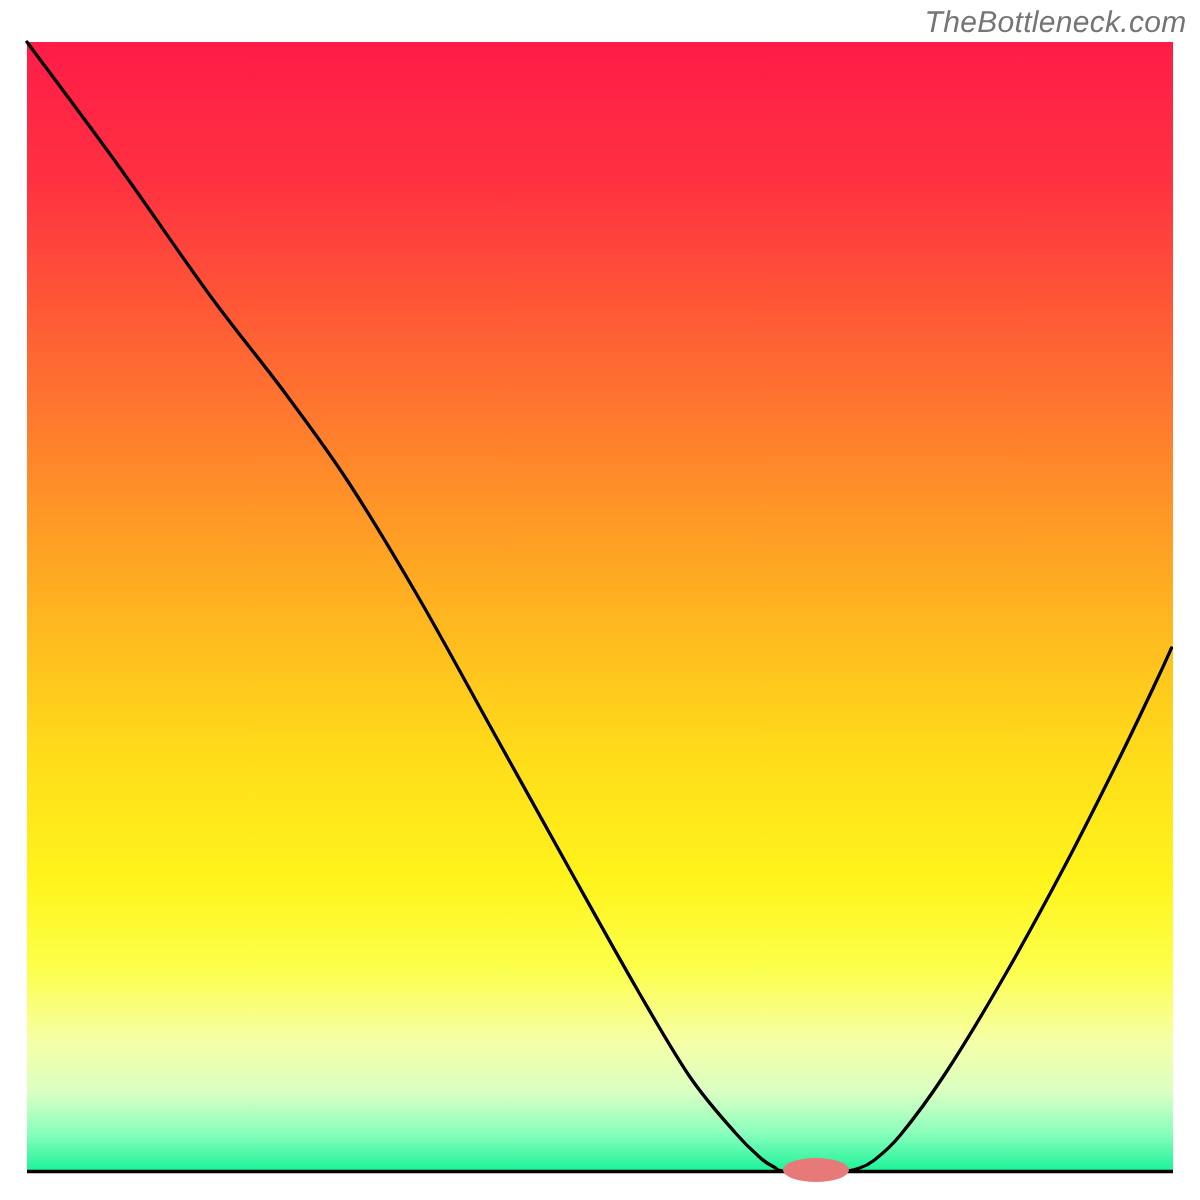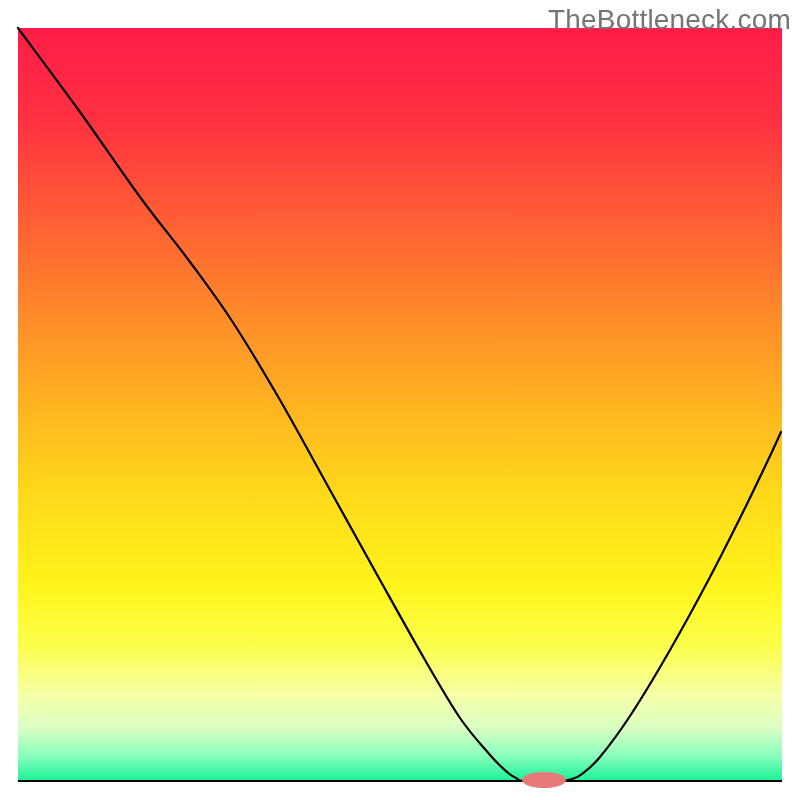--- a/index.html
+++ b/index.html
@@ -13,25 +13,26 @@
   .chart-container {
     position: relative;
     width: 800px;
     height: 800px;
   }
   .watermark {
     position: absolute;
     top: 4px;
     right: 9px;
     font-family: Arial, Helvetica, sans-serif;
-    font-size: 28px;
+    font-size: 20px;
     font-weight: 520;
     color: #757575;
     letter-spacing: 0.2px;
     z-index: 10;
+    font-style: italic;
   }
   svg.plot {
     position: absolute;
     left: 0;
     top: 0;
     width: 800px;
     height: 800px;
   }
   .curve {
     fill: none;

